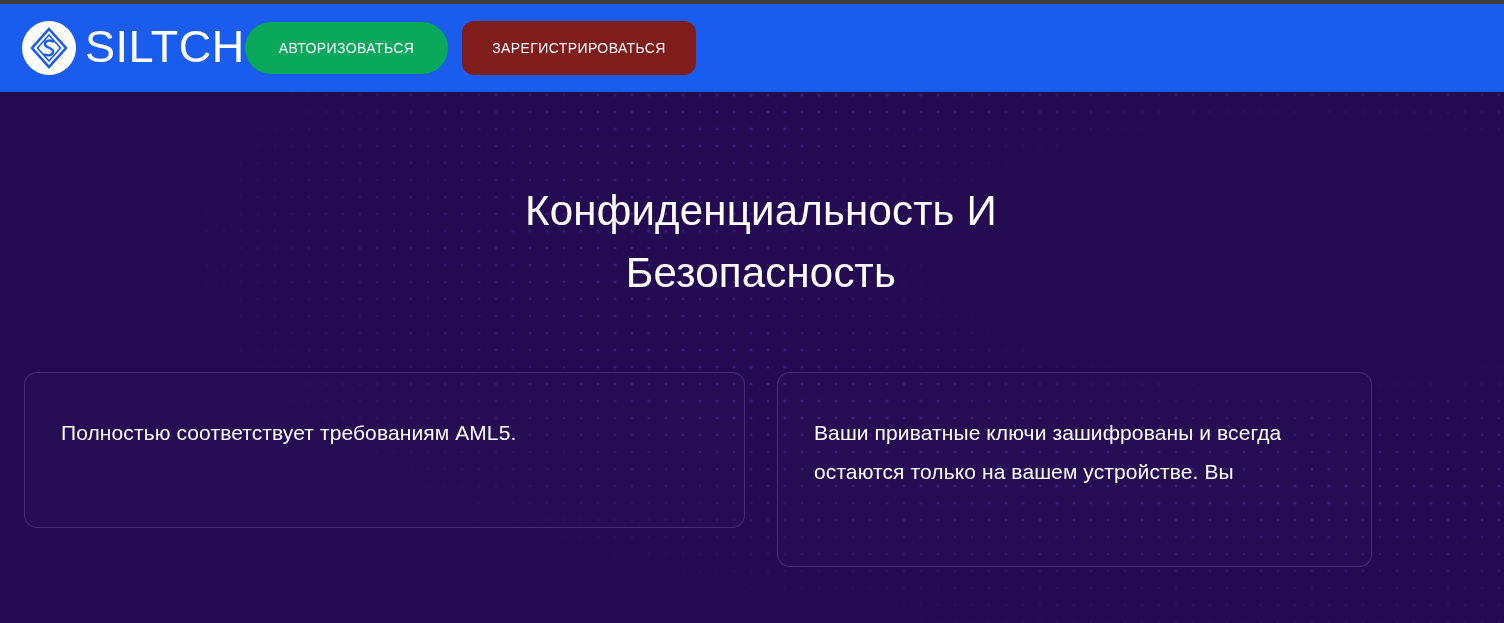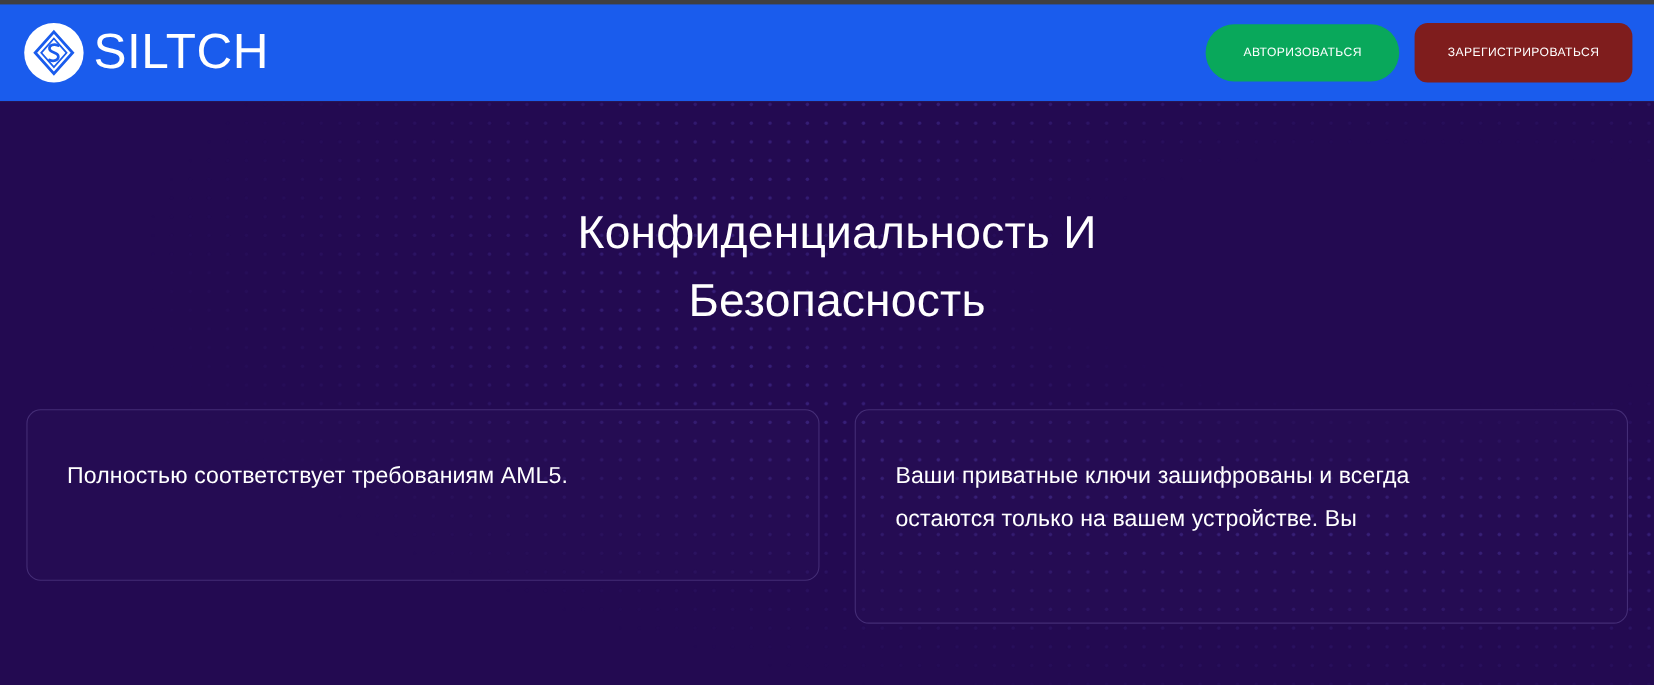--- a/index.html
+++ b/index.html
@@ -35,21 +35,20 @@
 
   
   .site-header {
     position: absolute;
     top: 4px; left: 0;
     width: 1504px;
     height: 88px;
     background: #1a5ced;
     display: flex;
     align-items: center;
-    justify-content: space-between;
     padding: 0 20px 0 22px;
   }
 
   .brand {
     display: flex;
     align-items: center;
     gap: 9px;
     height: 100%;
   }
 
@@ -81,21 +80,21 @@
     align-items: center;
     gap: 14px;
   }
 
   .btn {
     border: none;
     outline: none;
     cursor: pointer;
     color: #ffffff;
     font-family: inherit;
-    font-size: 11px;
+    font-size: 14px;
     letter-spacing: 0.4px;
     line-height: 1;
     white-space: nowrap;
     display: inline-flex;
     align-items: center;
     justify-content: center;
   }
 
   .btn-login {
     background: #09a85b;
@@ -158,21 +157,21 @@
     border: 1px solid rgba(160,140,220,0.26);
     border-radius: 13px;
     padding: 40px 36px;
     color: #ffffff;
     font-size: 21px;
     line-height: 39px;
     letter-spacing: 0.1px;
   }
 
   .info-card.left  { width: 721px; min-height: 156px; }
-  .info-card.right { width: 703px; min-height: 195px; }
+  .info-card.right { width: 595px; min-height: 195px; }
 </style>
 </head>
 <body>
 
 <div class="viewport">
 
   <div class="top-strip"></div>
 
   <header class="site-header">
 

